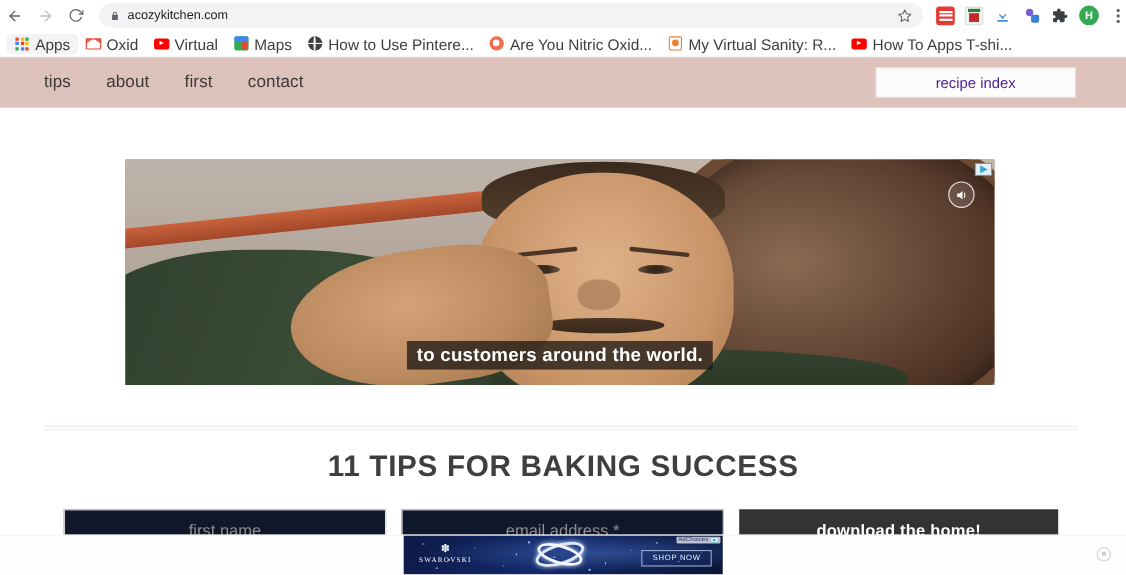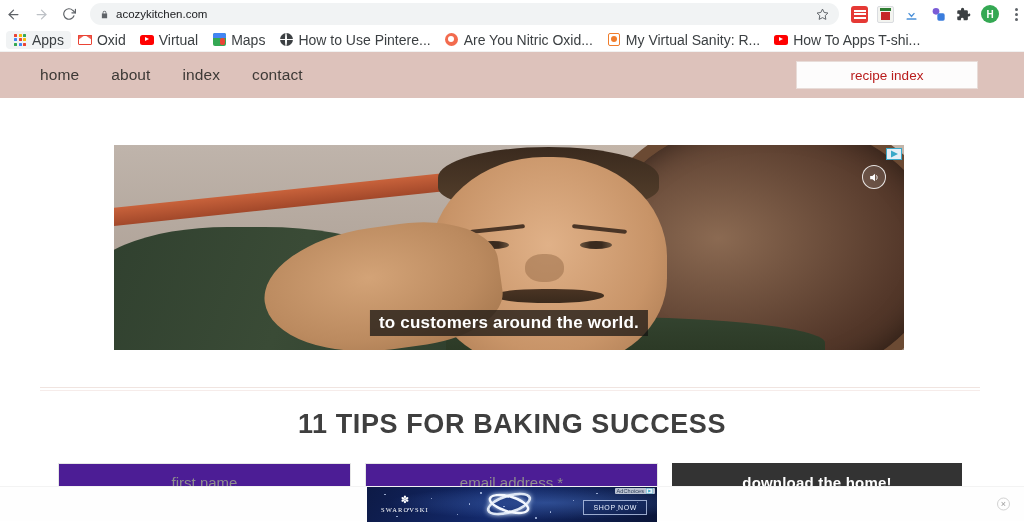--- a/index.html
+++ b/index.html
@@ -127,21 +127,21 @@
   .recipe-index-btn {
     position: absolute;
     right: 46px;
     top: 50%;
     transform: translateY(-50%);
     width: 182px; height: 28px;
     background: #fdfcfc;
     border: 1px solid #e8dcd8;
     display: flex; align-items: center; justify-content: center;
     font-size: 13.5px;
-    color: #b91c1c;
+    color: #4c1d95;
     font-weight: 500;
   }
 
   
   .page { position: relative; background:#fff; height: 423px; }
 
   
   .video-wrap {
     position: absolute;
     left: 114px; top: 47px;
@@ -272,21 +272,21 @@
     position:absolute;
     left: 58px; top: 365px;
     width: 904px; height: 38px;
     display:flex;
     gap: 14px;
   }
   .field {
     flex: 0 0 293px;
     height: 38px;
     border: 1px solid #e6e6e6;
-    background:#4c1d95;
+    background:#0f172a;
     display:flex; align-items:center; justify-content:center;
   }
   .field span {
     font-size: 15px;
     color: #8e8e8e;
   }
   .submit-btn {
     flex: 1 1 auto;
     height: 38px;
     background: #333333;
@@ -505,23 +505,23 @@
   <div class="bm">
     <span class="bm-ico">
         <span class="yt-ico"></span>
       </span>
     <span class="label">How To Apps T-shi...</span>
   </div>
 </div>
 
 <div class="site-nav">
   <div class="links">
-    <a href="#">home</a>
+    <a href="#">tips</a>
     <a href="#">about</a>
-    <a href="#">index</a>
+    <a href="#">first</a>
     <a href="#">contact</a>
   </div>
   <div class="recipe-index-btn">recipe index</div>
 </div>
 
 <div class="page">
 
   <div class="video-wrap">
     <div class="video-scene">
       <div class="v-bg"></div>

